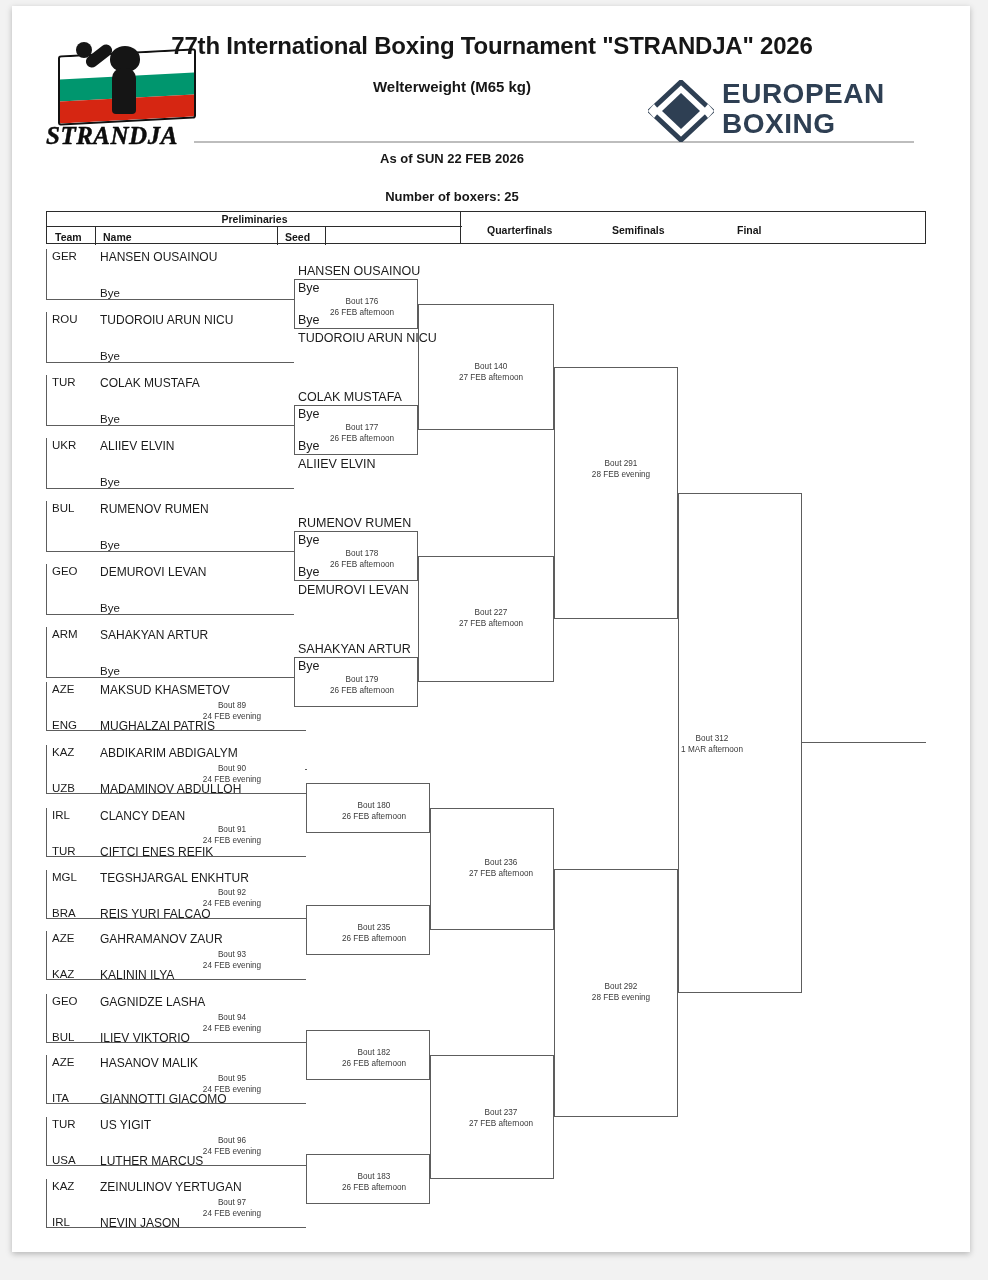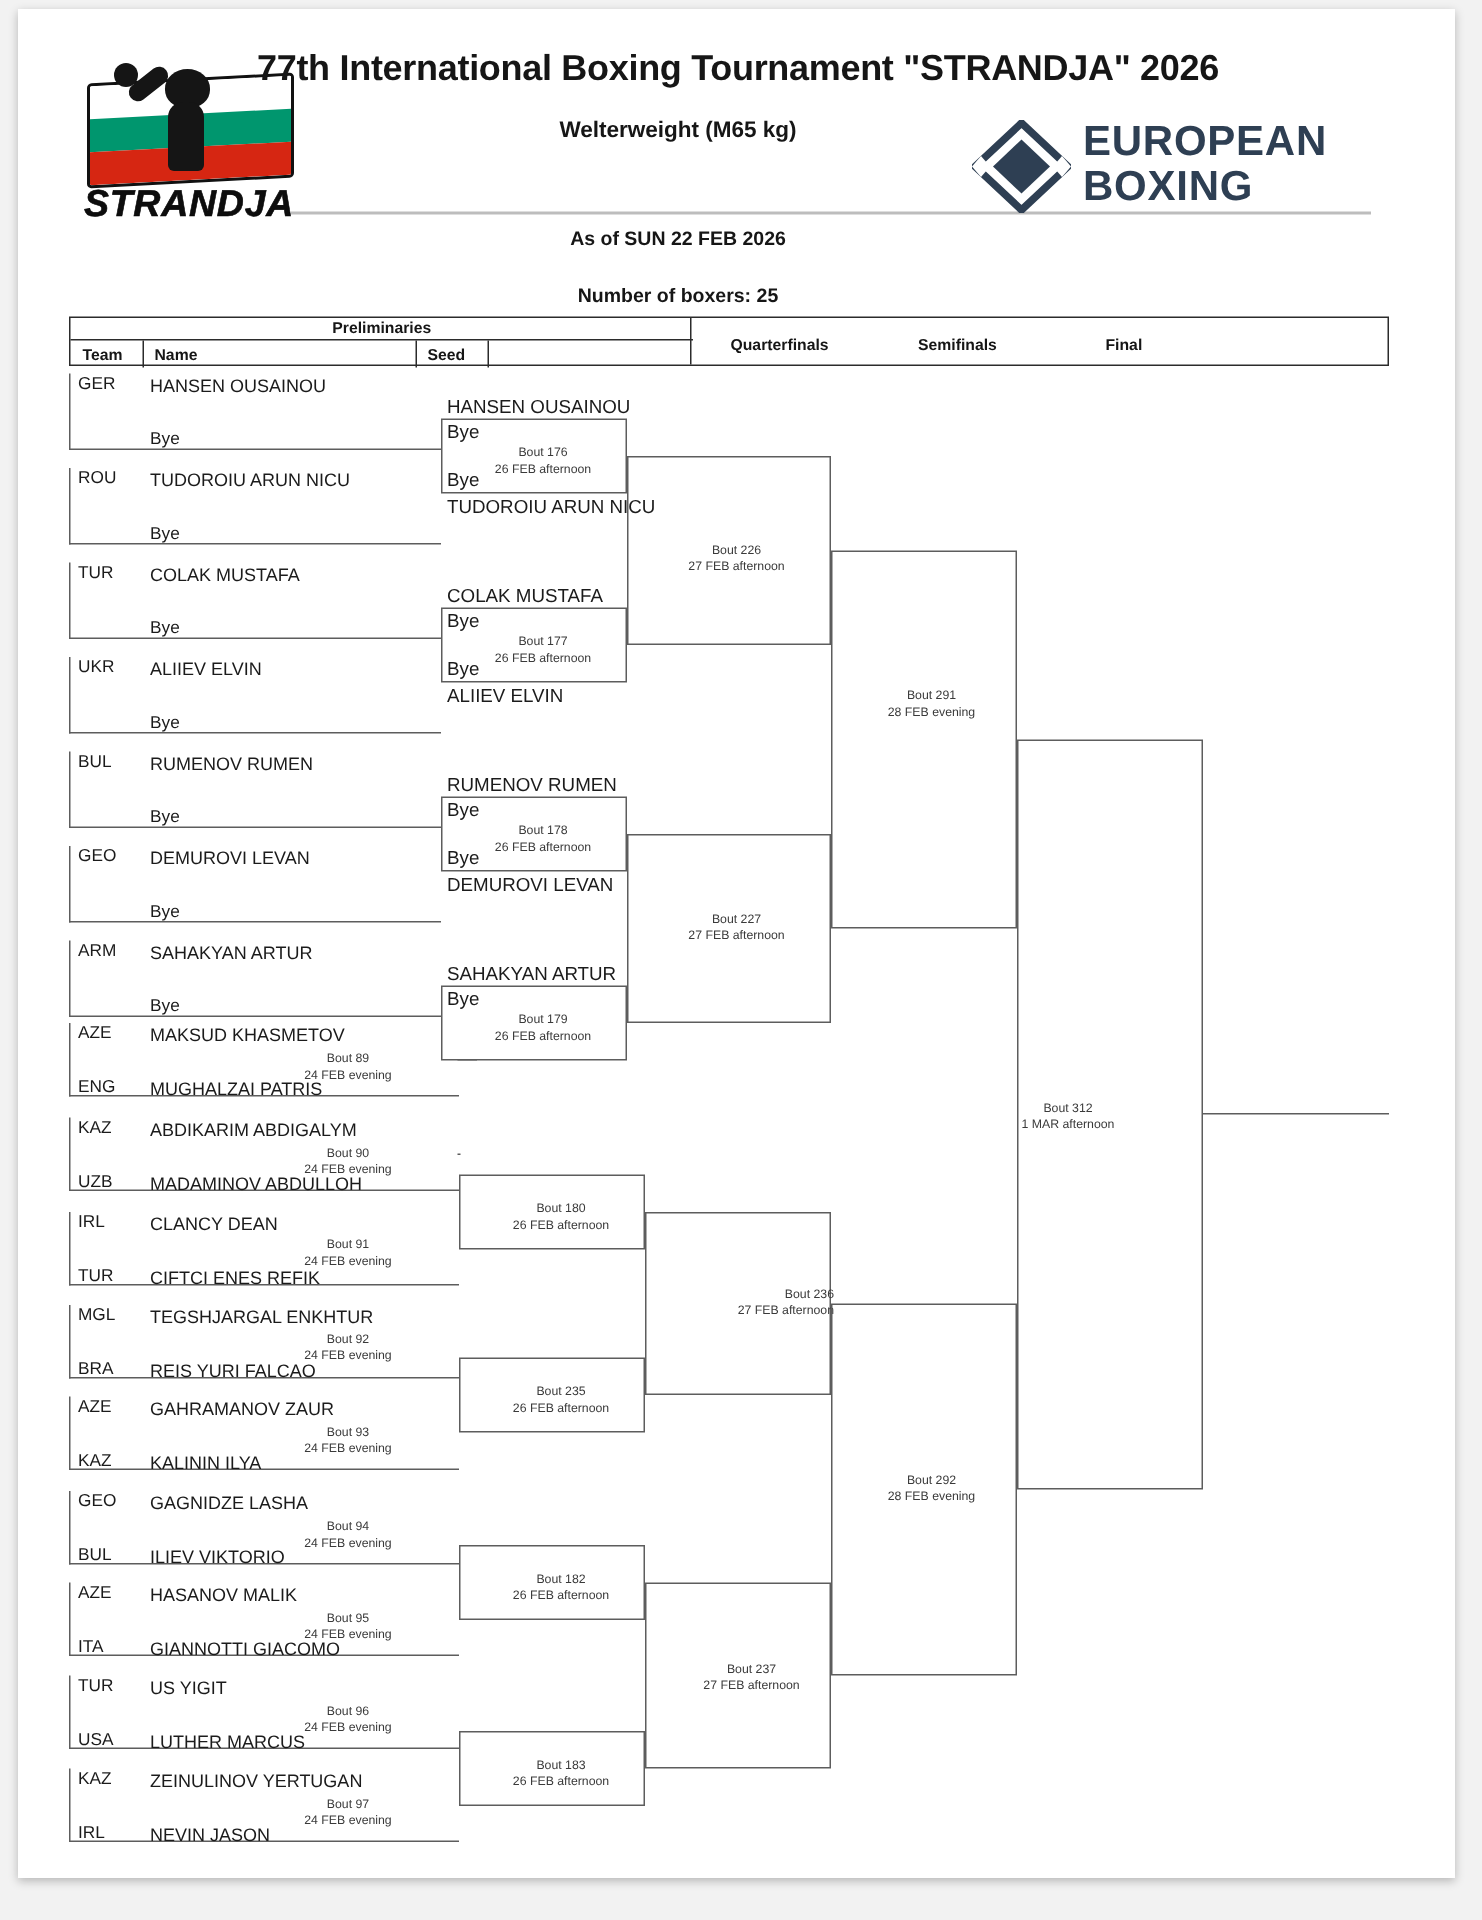--- a/index.html
+++ b/index.html
@@ -31,22 +31,22 @@
   .fw{background:#fff;} .fg{background:#00966e;} .fr{background:#d62612;}
   .fighter{position:absolute;left:52px;top:0px;width:52px;height:82px;}
   .fighter .head{position:absolute;left:12px;top:2px;width:30px;height:26px;
                  background:#151515;border-radius:50% 50% 46% 46%;}
   .fighter .body{position:absolute;left:14px;top:24px;width:24px;height:46px;
                  background:#151515;border-radius:10px 10px 4px 4px;}
   .fighter .armL{position:absolute;left:-14px;top:6px;width:30px;height:12px;
                  background:#151515;border-radius:6px;transform:rotate(-38deg);}
   .fighter .glove{position:absolute;left:-22px;top:-2px;width:16px;height:16px;
                   background:#151515;border-radius:50%;}
-  .logotext{position:absolute;left:0;top:78px;width:160px;text-align:center;
-            font-family:Liberation Sans, sans-serif;font-weight:bold;font-style:italic;
+  .logotext{position:absolute;left:0;top:78px;width:160px;text-align:left;
+            font-family:Liberation Serif, serif;font-weight:bold;font-style:italic;
             font-size:25px;color:#0d0d0d;letter-spacing:.5px;
             -webkit-text-stroke:.4px #000;}
 
   
   .eb{position:absolute;left:636px;top:74px;width:276px;height:62px;}
   .ebmark{position:absolute;left:0;top:0;width:66px;height:62px;}
   .ebtxt{position:absolute;left:74px;top:-1px;font-size:28px;line-height:30px;
          font-weight:bold;color:#2e3f53;letter-spacing:.5px;
          font-family:"Liberation Sans",sans-serif;}
 
@@ -317,32 +317,32 @@
         </div>
 
     <div class="pbox" style="left:294px;top:1148px;width:124px;height:50px;"></div>
     <div class="boutlbl" style="left:312px;top:1165px;width:100px;">
       <div>Bout 183</div>
           <div>26 FEB afternoon</div>
         </div>
 
     <div class="pbox" style="left:406px;top:298px;width:136px;height:126px;"></div>
     <div class="boutlbl" style="left:424px;top:355px;width:110px;">
-      <div>Bout 226</div>
+      <div>Bout 140</div>
           <div>27 FEB afternoon</div>
         </div>
 
     <div class="pbox" style="left:406px;top:550px;width:136px;height:126px;"></div>
     <div class="boutlbl" style="left:424px;top:601px;width:110px;">
       <div>Bout 227</div>
           <div>27 FEB afternoon</div>
         </div>
 
     <div class="pbox" style="left:418px;top:802px;width:124px;height:122px;"></div>
-    <div class="boutlbl" style="left:434px;top:851px;width:110px;text-align:right;">
+    <div class="boutlbl" style="left:434px;top:851px;width:110px;">
       <div>Bout 236</div>
           <div>27 FEB afternoon</div>
         </div>
 
     <div class="pbox" style="left:418px;top:1049px;width:124px;height:124px;"></div>
     <div class="boutlbl" style="left:434px;top:1101px;width:110px;">
       <div>Bout 237</div>
           <div>27 FEB afternoon</div>
         </div>
 

